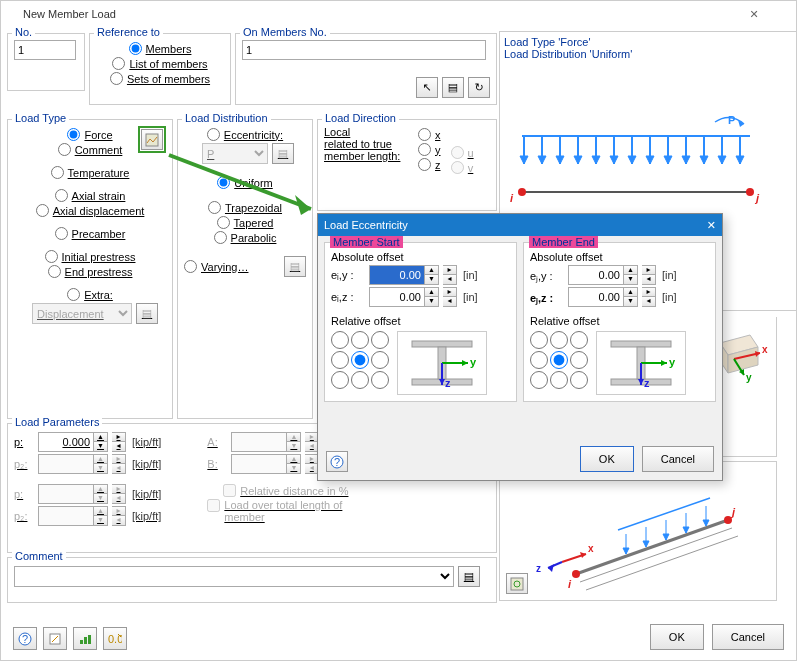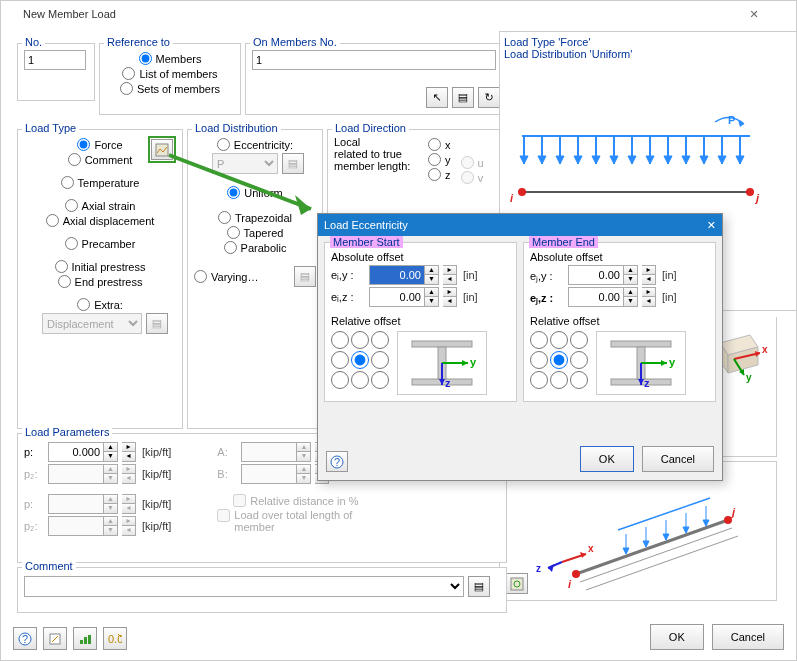--- a/index.html
+++ b/index.html
@@ -1,21 +1,21 @@
 <!DOCTYPE html>
 <html><head>
 <meta charset="utf-8">
 <style>
   * { box-sizing: border-box; font-family: "Segoe UI", Tahoma, sans-serif; font-size: 11px; }
   body { margin: 0; background: #fff; width: 797px; height: 661px; border: 1px solid #ccc; position: relative; }
   .titlebar { height: 26px; background: #fff; display: flex; align-items: center; padding: 0 22px; justify-content: space-between; }
   .titlebar .title { color: #333; }
   .titlebar .close { width: 40px; text-align: center; color: #666; }
   .content { position: absolute; top: 26px; left: 0; right: 0; bottom: 0; padding: 6px; }
-  .fieldset { border: 1px solid #ccc; padding: 6px; margin: 12px; position: absolute; background: #fff; }
+  .fieldset { border: 1px solid #ccc; padding: 6px; margin: 2px; position: absolute; background: #fff; text-decoration: underline; }
   .legend { position: absolute; top: -8px; left: 4px; background: #fff; padding: 0 3px; color: #003399; font-size: 11px; }
   .row { display: flex; align-items: center; margin: 2px 0; gap: 4px; }
   input[type=text].num { width: 56px; height: 20px; text-align: right; padding-right: 3px; border: 1px solid #aaa; }
   input[type=text].wide { width: 70px; height: 20px; border: 1px solid #aaa; padding-left: 3px; }
   input[type=text].full { width: 100%; height: 20px; border: 1px solid #aaa; padding-left: 3px; }
   input[type=radio], input[type=checkbox] { margin: 0 4px 0 0; vertical-align: middle; }
   label.radio-lbl { display: flex; align-items: center; margin: 2px 0; justify-content: center; }
   .iconbtn { width: 24px; height: 23px; border: 1px solid #999; background: linear-gradient(#fdfdfd,#e5e5e5); display: inline-flex; align-items: center; justify-content: center; cursor: pointer; }
   .iconbtn.small { width: 22px; height: 21px; }
   .btn { height: 26px; border: 1px solid #999; background: linear-gradient(#fdfdfd,#e5e5e5); padding: 0 18px; display: inline-flex; align-items: center; cursor: pointer; }
@@ -33,21 +33,21 @@
   
   .preview { border: 1px solid #ccc; position: absolute; background: #fff; }
   .preview-text { color: #003399; font-size: 11px; }
   
   .arrow-load { stroke: #2a8cff; fill: #2a8cff; }
   
   .popup { position: absolute; border: 1px solid #888; background: #f0f0f0; box-shadow: 4px 4px 10px rgba(0,0,0,.2); }
   .popup-title { background: #1979ca; color: #fff; height: 22px; display: flex; align-items: center; padding: 0 6px; justify-content: space-between; }
   .popup-body { display: flex; padding: 6px; gap: 6px; }
   .subset { border: 1px solid #ccc; padding: 8px 6px 6px 6px; position: relative; flex: 1; background: #fff; }
-  .subset .sublegend { position: absolute; top: -7px; left: 5px; background: #f0abfc; padding: 0 3px; color: #003399; font-size: 11px; }
+  .subset .sublegend { position: absolute; top: -7px; left: 5px; background: #ec4899; padding: 0 3px; color: #003399; font-size: 11px; }
   .radio-grid { display: grid; grid-template-columns: repeat(3, 18px); grid-template-rows: repeat(3,18px); gap: 2px; }
   .radio-grid input { margin: 0; }
   .section-svg { border: 1px solid #ccc; width: 90px; height: 64px; display:flex; align-items:center; justify-content:center; background:#fff; }
   .footer-btns { position: absolute; bottom: 10px; right: 12px; display: flex; gap: 8px; }
   .footer-icons { position: absolute; bottom: 10px; left: 12px; display: flex; gap: 6px; }
   .green-arrow { position: absolute; pointer-events: none; }
   .highlighted { background: #2a6bcc; color:#fff; }
   .orient-label { font-size:10px; font-weight:bold; }
 </style>
 </head>

